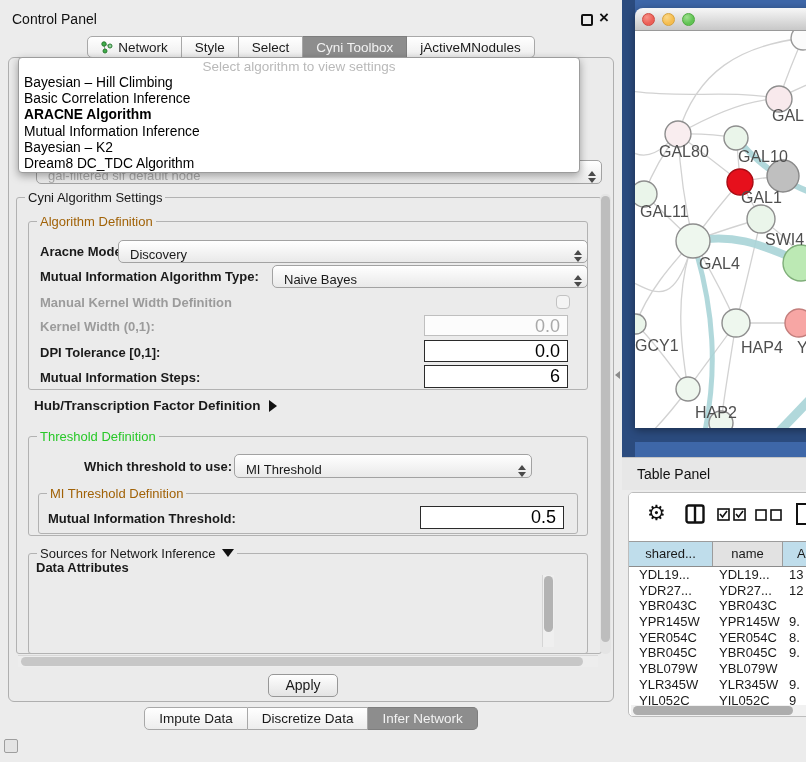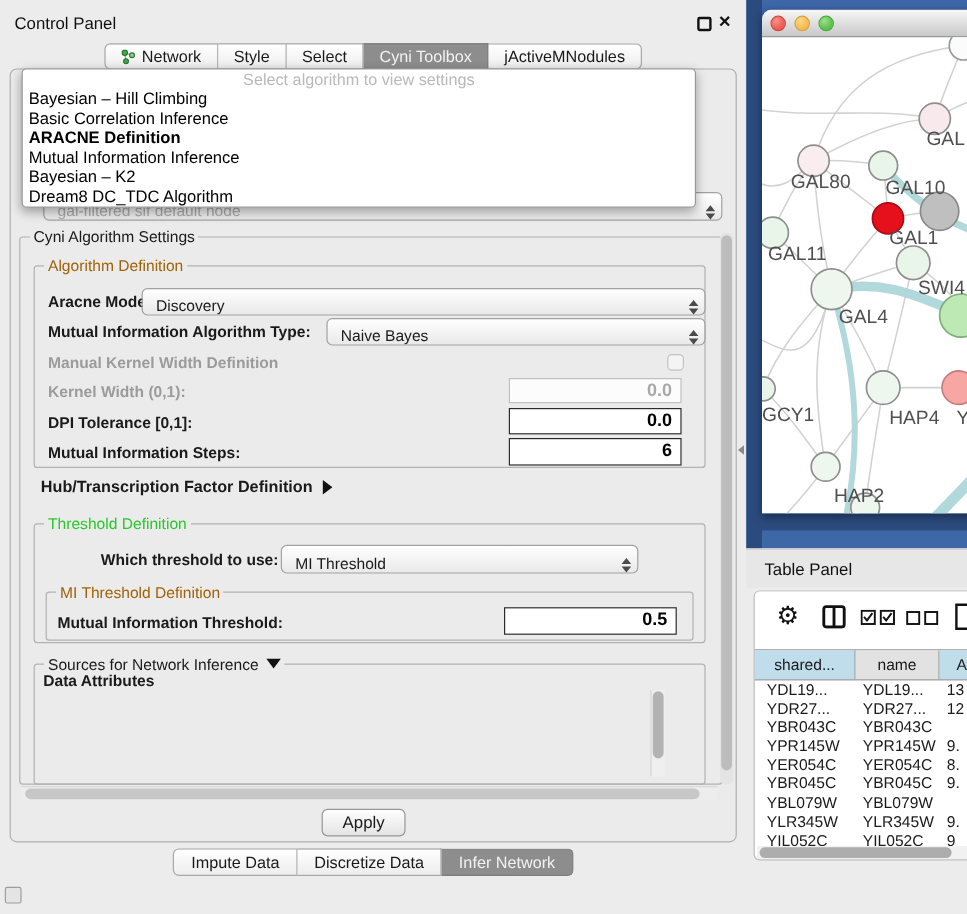--- a/index.html
+++ b/index.html
@@ -37,21 +37,21 @@
   .bg-combo { left:36px; top:160px; width:566px; height:24px; z-index:1; }
   .bg-combo .val { color:#ABABAB; }
 
   fieldset.grp { position:absolute; border:1px solid #B2B2B2; border-radius:3px; background:transparent; }
   fieldset.grp legend { margin-left:8px; padding:0 3px; font-size:13px; background:#EBEBEB; white-space:nowrap; }
   .leg-blue { color:#a16207; }
   .leg-green { color:#28C828; }
 
   .lbl { position:absolute; font-weight:bold; font-size:13px; white-space:nowrap; }
   .lbl.dis { color:#9B9B9B; }
-  .field { position:absolute; background:#FFFFFF; text-align:right; font-size:15px; padding-right:7px; line-height:20px;font-weight:bold; }
+  .field { position:absolute; background:#FFFFFF; text-align:right; font-size:18px; padding-right:7px; line-height:20px; }
   .field.en { border:1.6px solid #2B2B2B; color:#000; }
   .field.dis { border:1px solid #BFBFBF; color:#A9A9A9; background:#FCFCFC; }
   .chk { position:absolute; width:14px; height:14px; border:1px solid #C2C2C2; border-radius:4px; background:#F4F4F4; }
 
   .tri-right { display:inline-block; width:0; height:0; border-top:6px solid transparent; border-bottom:6px solid transparent; border-left:8px solid #111; margin-left:8px; vertical-align:-2px; }
   .tri-down-b { display:inline-block; width:0; height:0; border-left:6px solid transparent; border-right:6px solid transparent; border-top:8px solid #111; margin-left:6px; vertical-align:1px; }
 
   .attr-list { left:44px; top:574px; width:512px; height:74px; background:#FFFFFF; border:1px solid #C6C6C6; overflow:hidden; z-index:2; }
   .attr-item { height:17px; line-height:17px; padding-left:8px; background:#3875D6; color:#FFFFFF; font-size:13px; }
   .attr-vsb { left:542px; top:575px; width:12px; height:72px; background:#EFEFEF; border-left:1px solid #D5D5D5; z-index:3; }
@@ -151,21 +151,21 @@
     <span class="spinner">
         <span class="tri-up"></span>
         <span class="tri-dn"></span>
       </span>
   </div>
 
   <div class="abs algo-popup" id="algo-popup">
     <div class="algo-ph">Select algorithm to view settings</div>
   <div class="algo-item">Bayesian – Hill Climbing</div>
       <div class="algo-item">Basic Correlation Inference</div>
-      <div class="algo-item sel">ARACNE Definition</div>
+      <div class="algo-item sel">ARACNE Algorithm</div>
       <div class="algo-item">Mutual Information Inference</div>
       <div class="algo-item">Bayesian – K2</div>
       <div class="algo-item">Dream8 DC_TDC Algorithm</div>
     </div>
 
   <fieldset class="grp" style="left:16px; top:190px; width:586px; height:464px;">
     <legend>Cyni Algorithm Settings</legend>
   </fieldset>
 
   <fieldset class="grp" style="left:28px; top:214px; width:560px; height:176px;">

